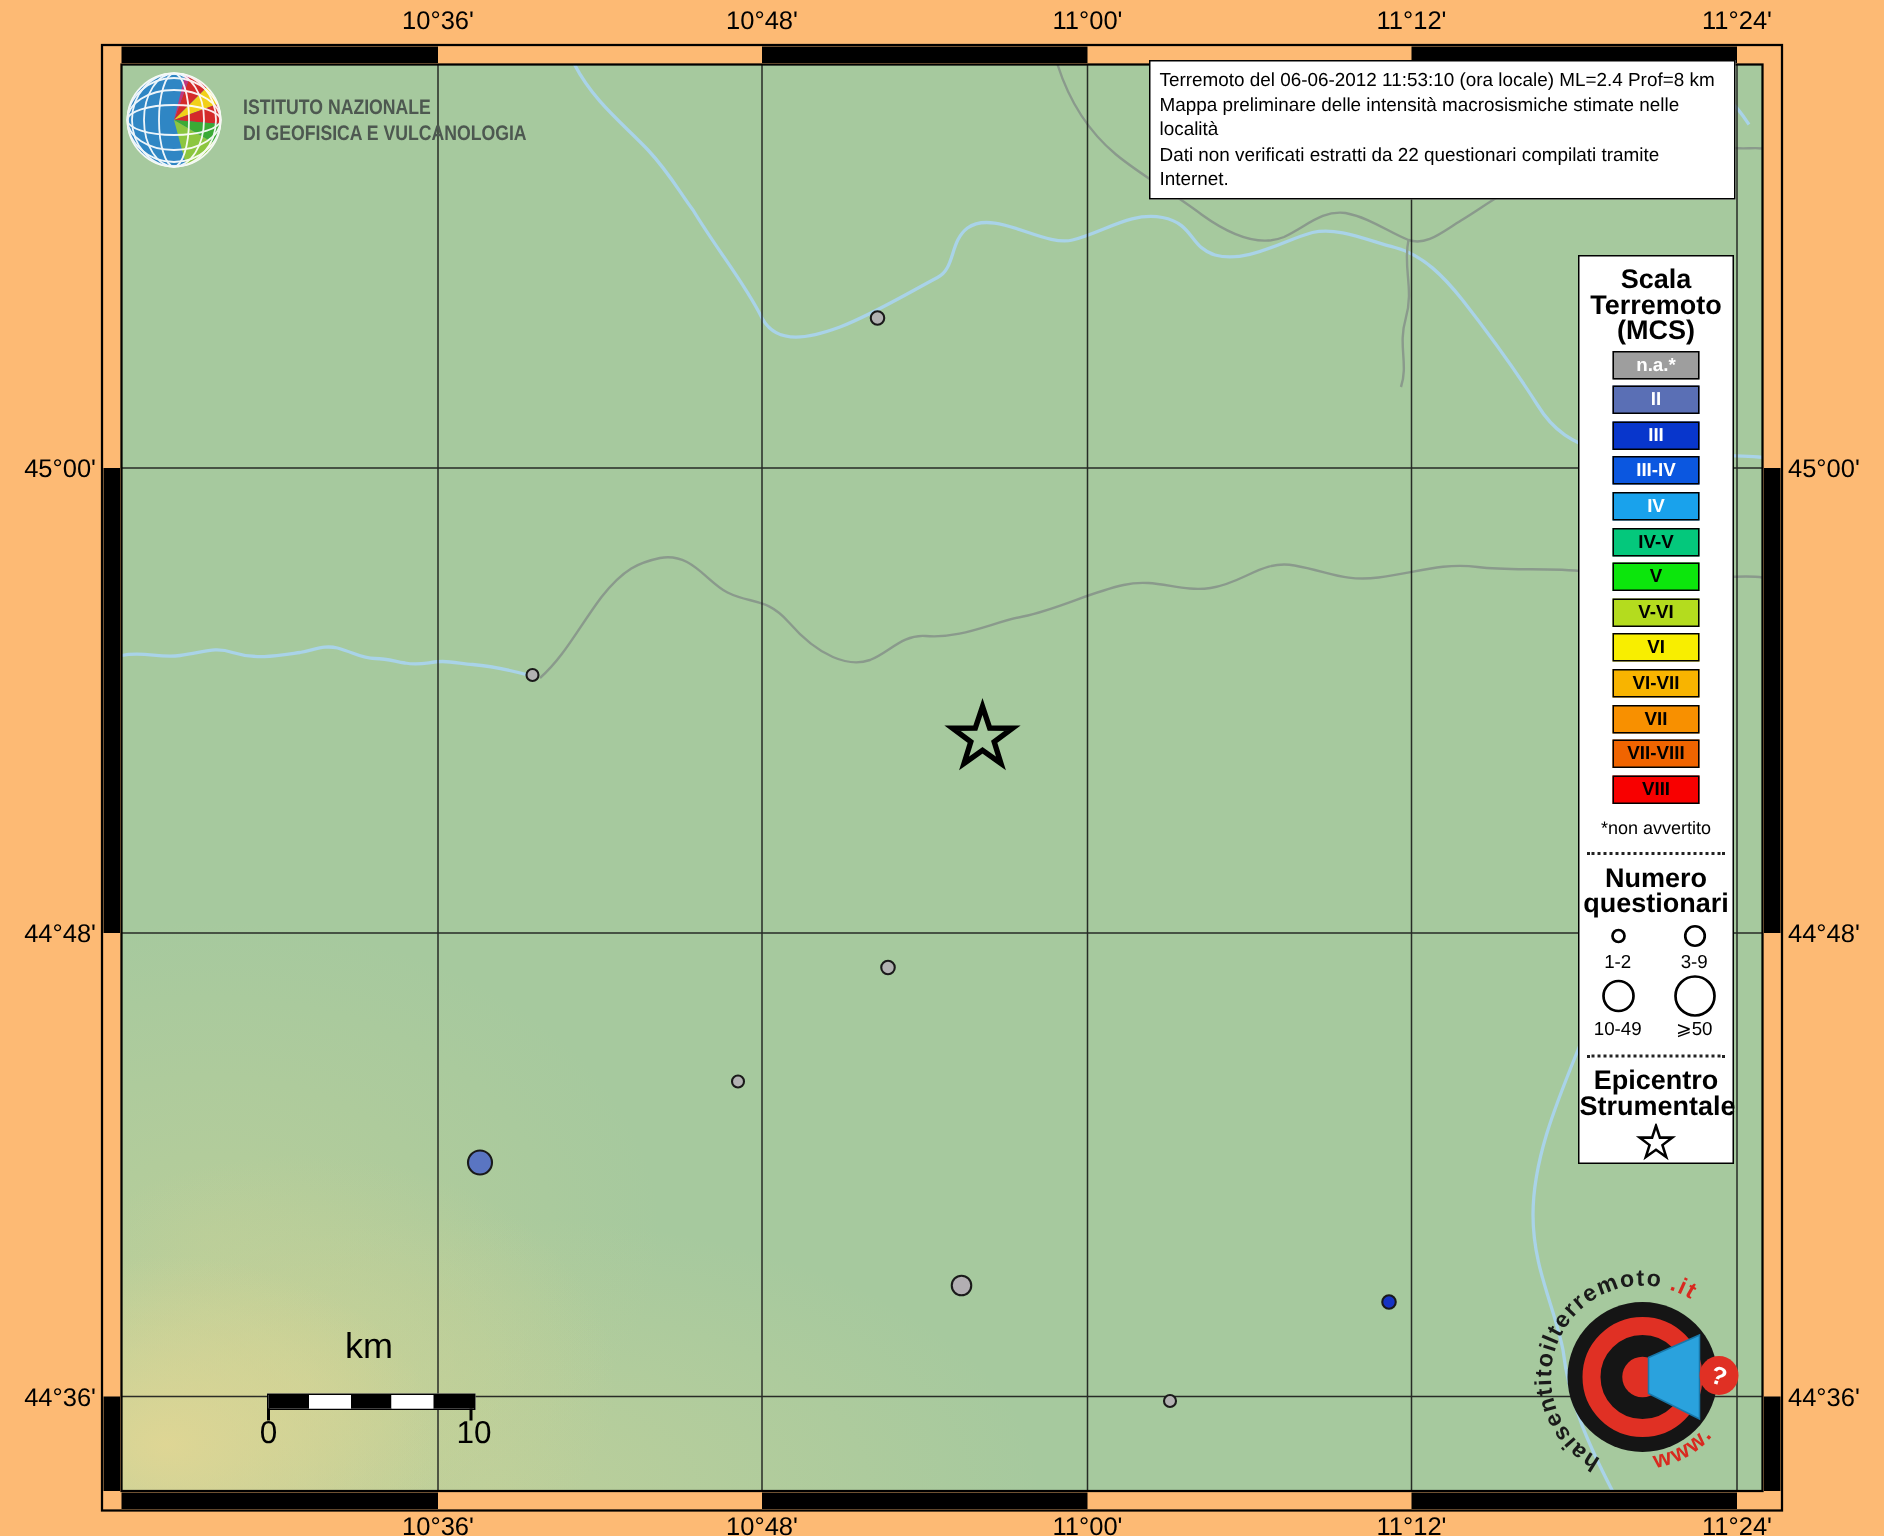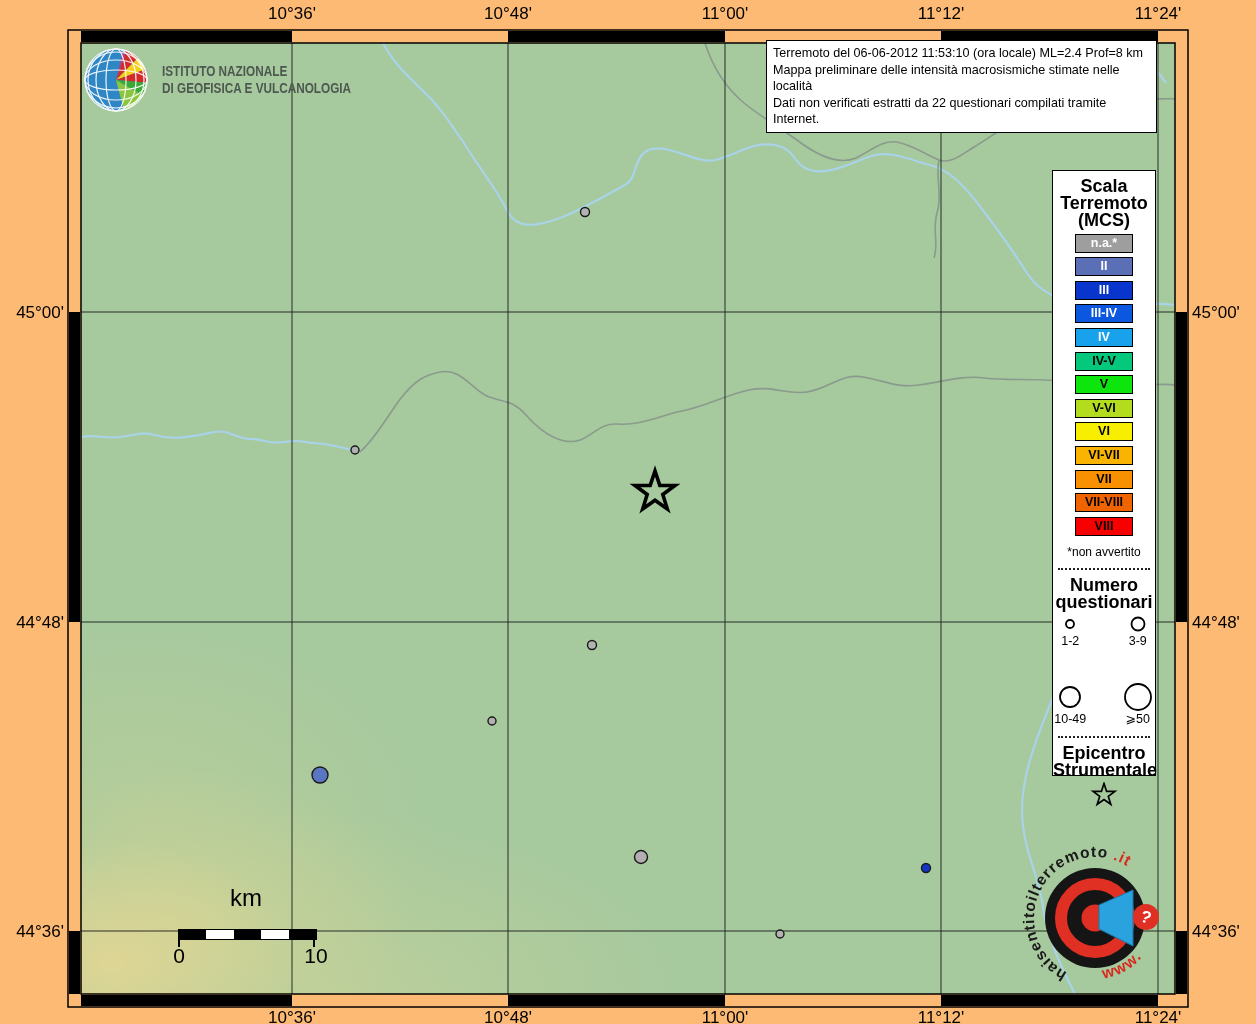--- a/index.html
+++ b/index.html
@@ -40,21 +40,21 @@
   .legend{position:absolute;left:1052px;top:170px;width:104px;height:606px;
           box-sizing:border-box;background:#fff;border:1.5px solid #000;
           text-align:center;color:#000;}
   .lg-title{font-weight:bold;font-size:18px;line-height:17px;}
   .lg-title.first{margin-top:7px;}
   .lbox{width:58px;height:19px;margin:4.6px auto 0;border:1.2px solid #000;
         font-weight:bold;font-size:12.5px;line-height:17px;box-sizing:border-box;}
   #legend-items{margin-top:4px;}
   .footnote{font-size:12px;margin-top:9px;}
   .dots{border-top:2px dotted #222;margin:9px 5px 0;height:0;}
-  .qgrid{display:grid;grid-template-columns:1fr 1fr;margin-top:3px;gap:33px;}
+  .qgrid{display:grid;grid-template-columns:1fr 1fr;margin-top:3px;}
   .qcell{display:flex;flex-direction:column;align-items:center;}
   .qlab{font-size:12.5px;line-height:15px;}
   .lg-star{margin-top:3px;}
 
   
   .km-label{position:absolute;left:246px;top:884px;transform:translateX(-50%);
             font-size:24px;color:#000;}
   .sbar{position:absolute;left:178px;top:929px;width:137px;height:9px;
         border:1.5px solid #000;box-sizing:content-box;display:flex;background:#fff;}
   .sseg{flex:1 1 0;}

